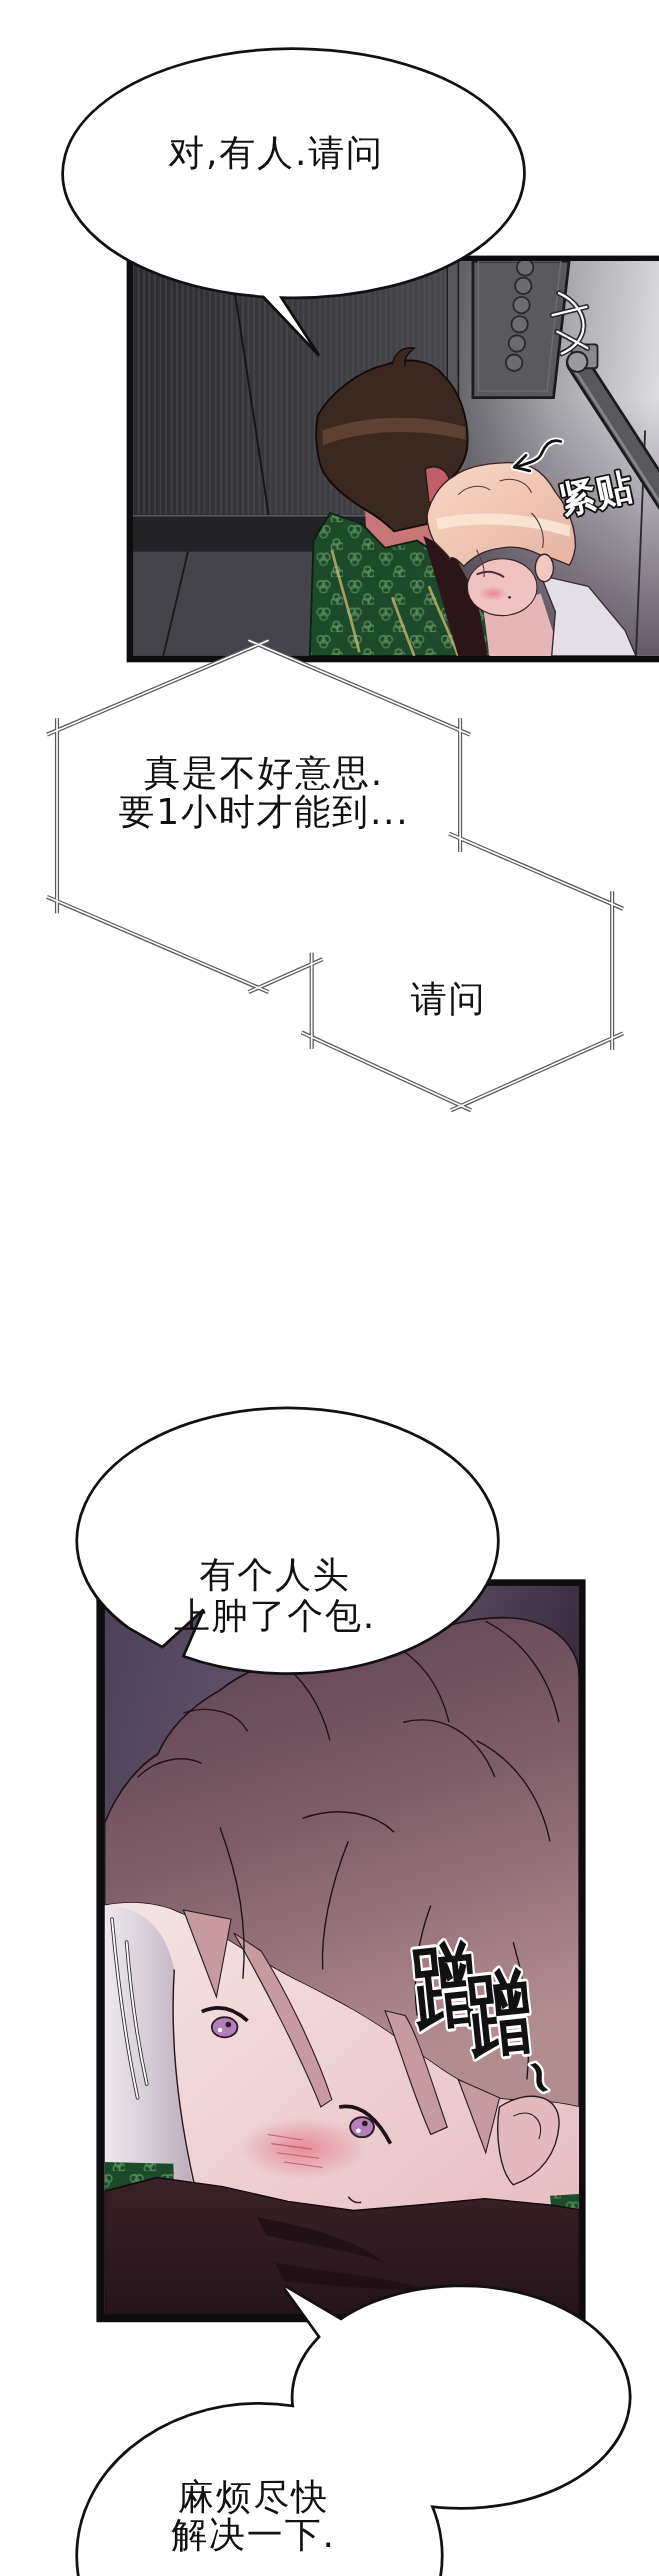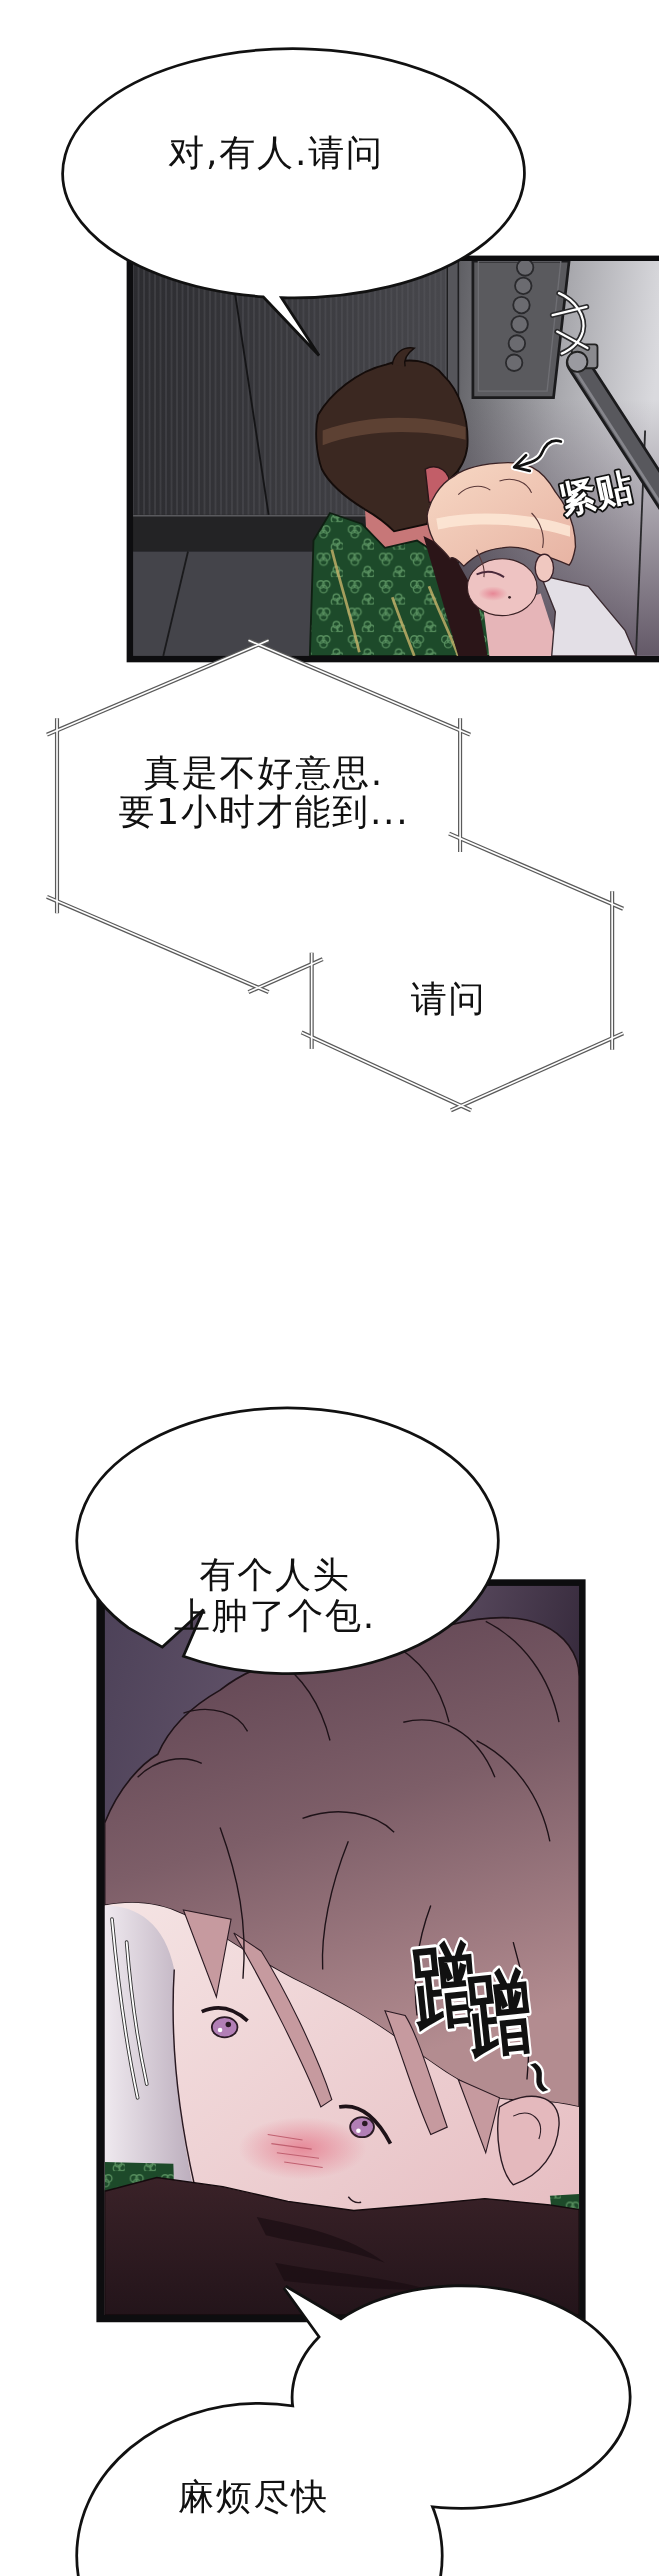--- a/index.html
+++ b/index.html
@@ -313,14 +313,15 @@
 <div class="txt" style="left:92px; top:1516px; width:366px; line-height:41px;margin-top:38px;">
   <div>有个人头</div>
   <div>上肿了个包.</div>
 </div>
 
 <div class="txt" style="left:322px; top:2350px; width:275px; line-height:40px;">
 </div>
 
 <div class="txt" style="left:116px; top:2478px; width:275px; line-height:38px;">
   <div>麻烦尽快</div>
+  <div>解决一下.</div>
 </div>
 
 
 </body></html>

